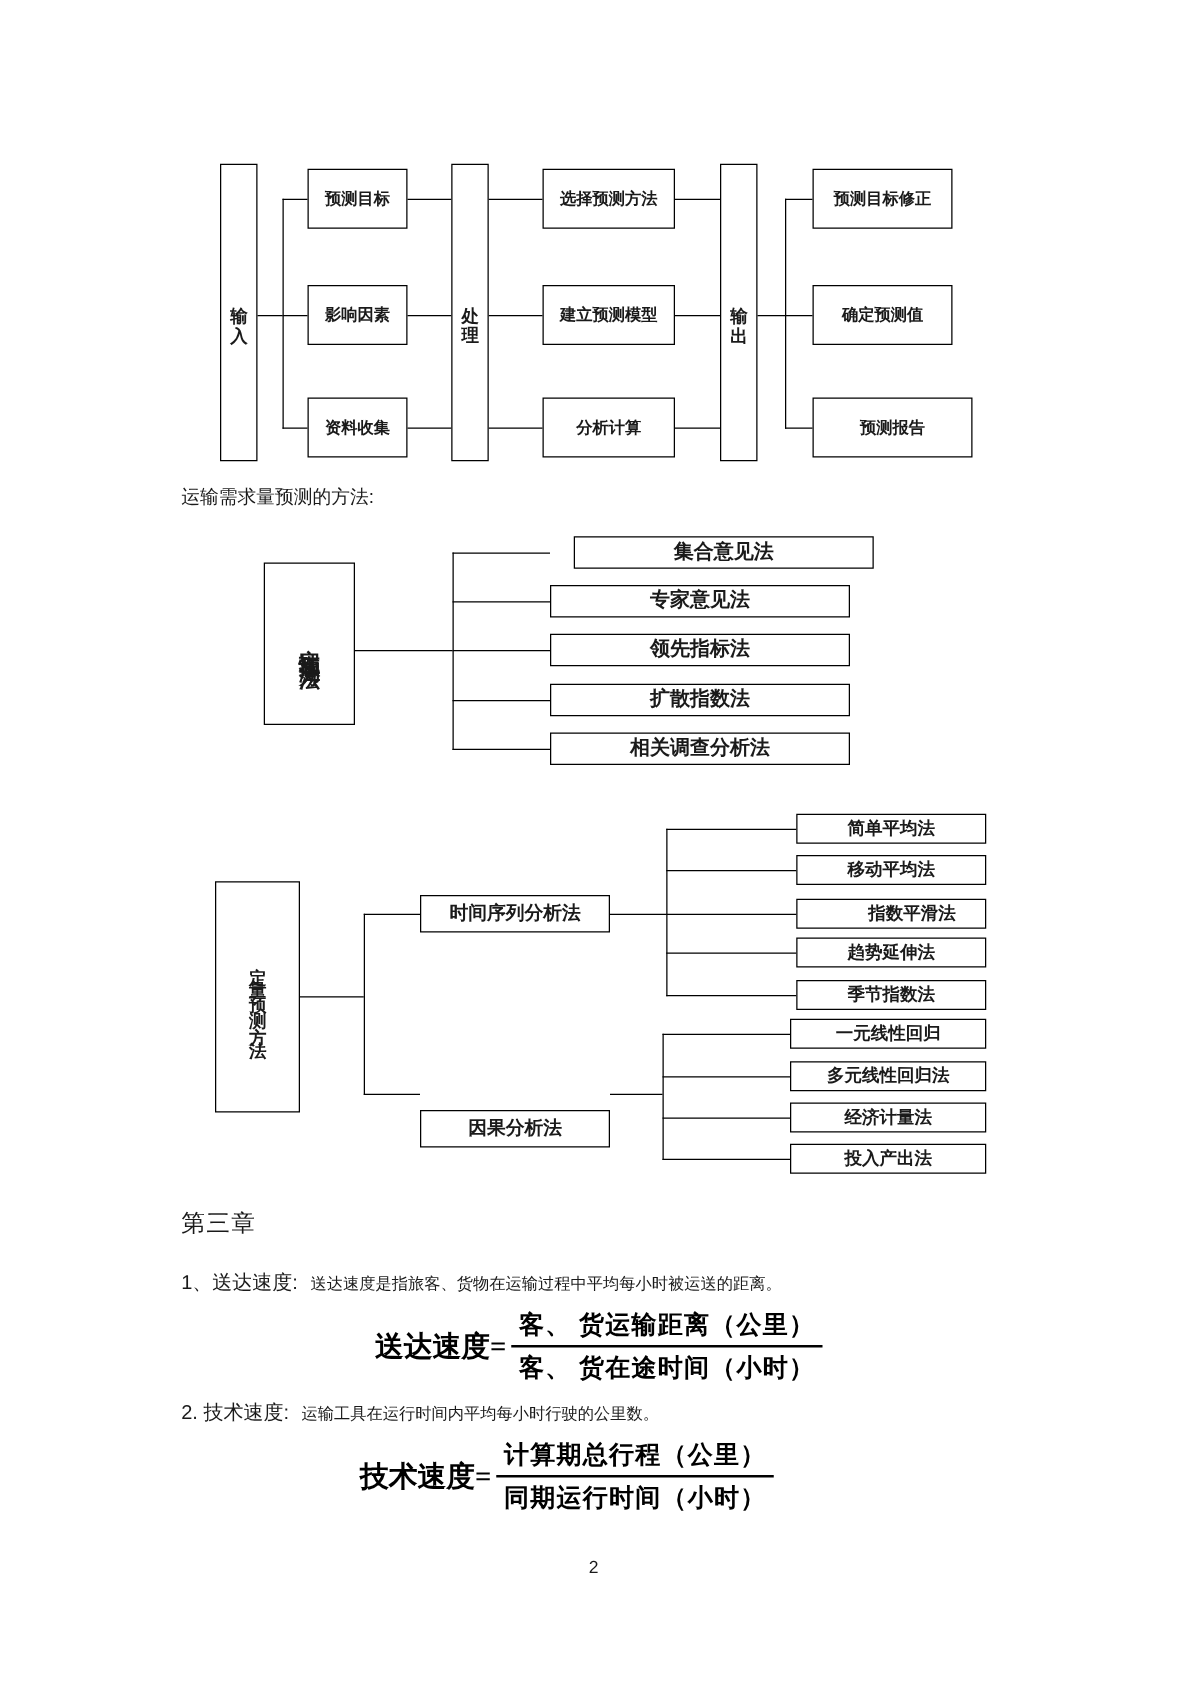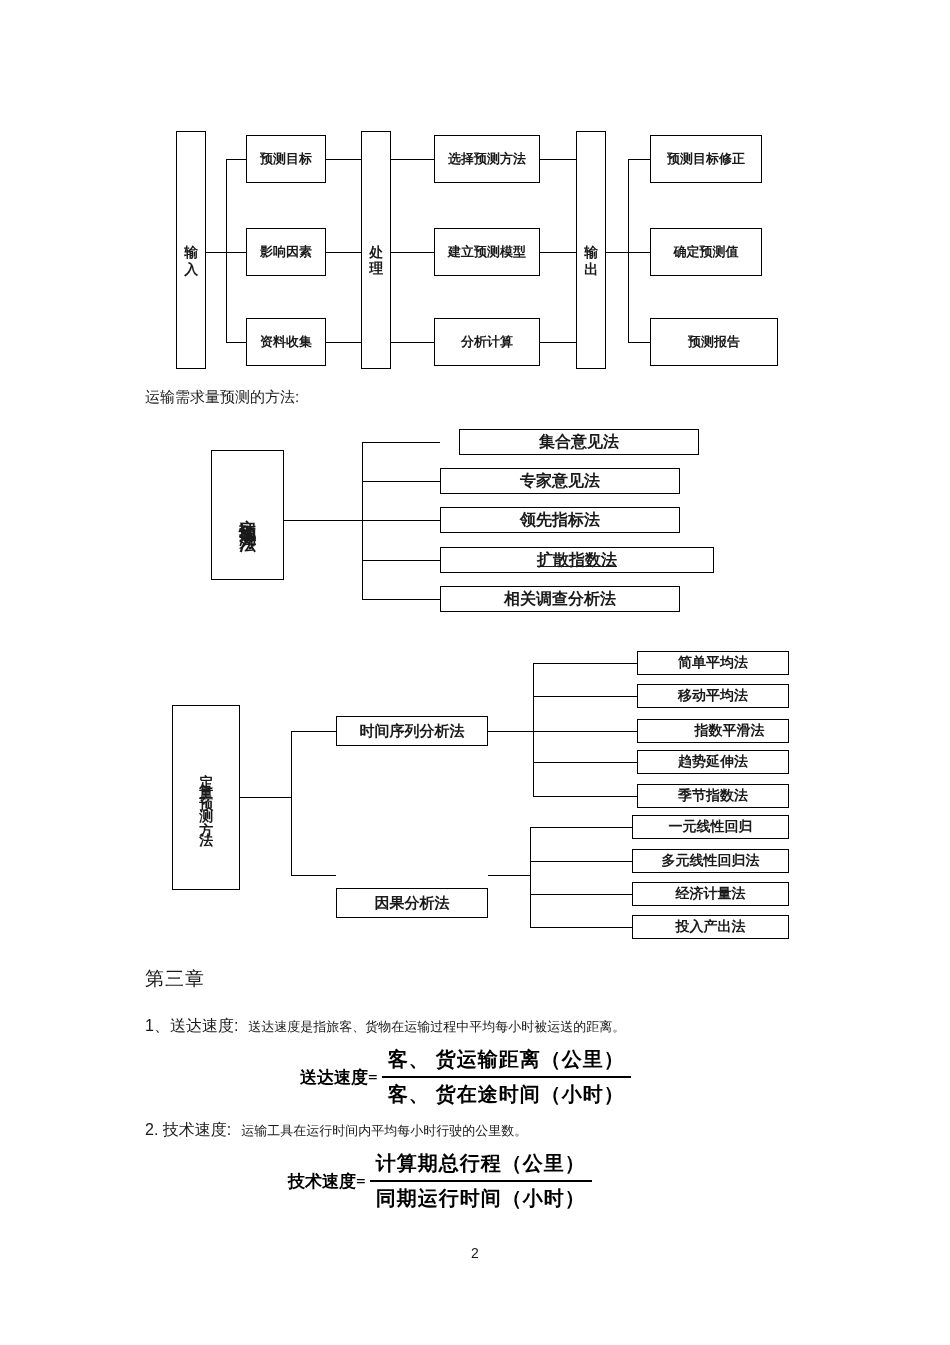--- a/index.html
+++ b/index.html
@@ -25,21 +25,21 @@
   .fs16 { font-size:16px; }
   .heading { position:absolute; font-size:15px; }
   .chapter-title { position:absolute; font-size:19px; letter-spacing:1px; }
   .chapter-item { position:absolute; display:flex; align-items:baseline; gap:10px; white-space:nowrap; }
   .item-label { font-size:16px; }
   .item-desc  { font-size:13px; }
   .formula {
     position:absolute; display:flex; align-items:center; gap:4px;
     font-family:"Liberation Serif","DejaVu Serif",serif; font-weight:bold; color:#000;
   }
-  .f-lhs { font-size:17px; }
+  .f-lhs { font-size:23px; }
   .fraction { display:inline-flex; flex-direction:column; text-align:center; font-size:20px; letter-spacing:1px; }
   .fraction .num { border-bottom:2px solid #000; padding:0 6px 3px; }
   .fraction .den { padding-top:3px; }
   .page-number { position:absolute; left:0; width:950px; text-align:center; font-size:14px; }
 </style>
 </head>
 <body>
 
 <div class="page">
 
@@ -83,23 +83,23 @@
     <div class="line" style="left:628px;top:252px;width:22px;height:1px;"></div>
     <div class="line" style="left:628px;top:342px;width:22px;height:1px;"></div>
   </div>
 
   <div class="heading" style="left:145px;top:388px;">运输需求量预测的方法:</div>
 
   <div>
     <div class="box vroot1" style="left:211px;top:450px;width:73px;height:130px;">定性预测方法</div>
 
     <div class="box fs16" style="left:440px;top:429px;width:240px;height:26px;margin-left:19px;">集合意见法</div>
-    <div class="box fs16" style="left:440px;top:468px;width:240px;height:26px;">专家意见法</div>
+    <div class="box fs16" style="left:440px;top:468px;width:240px;height:26px;font-family:Liberation Mono, monospace;">专家意见法</div>
     <div class="box fs16" style="left:440px;top:507px;width:240px;height:26px;">领先指标法</div>
-    <div class="box fs16" style="left:440px;top:547px;width:274px;height:26px;text-decoration:underline;">扩散指数法</div>
+    <div class="box fs16" style="left:440px;top:547px;width:240px;height:26px;">扩散指数法</div>
     <div class="box fs16" style="left:440px;top:586px;width:240px;height:26px;">相关调查分析法</div>
 
     <div class="line" style="left:284px;top:520px;width:78px;height:1px;"></div>
     <div class="line" style="left:362px;top:442px;width:1px;height:158px;"></div>
     <div class="line" style="left:362px;top:442px;width:78px;height:1px;"></div>
     <div class="line" style="left:362px;top:481px;width:78px;height:1px;"></div>
     <div class="line" style="left:362px;top:520px;width:78px;height:1px;"></div>
     <div class="line" style="left:362px;top:560px;width:78px;height:1px;"></div>
     <div class="line" style="left:362px;top:599px;width:78px;height:1px;"></div>
   </div>

